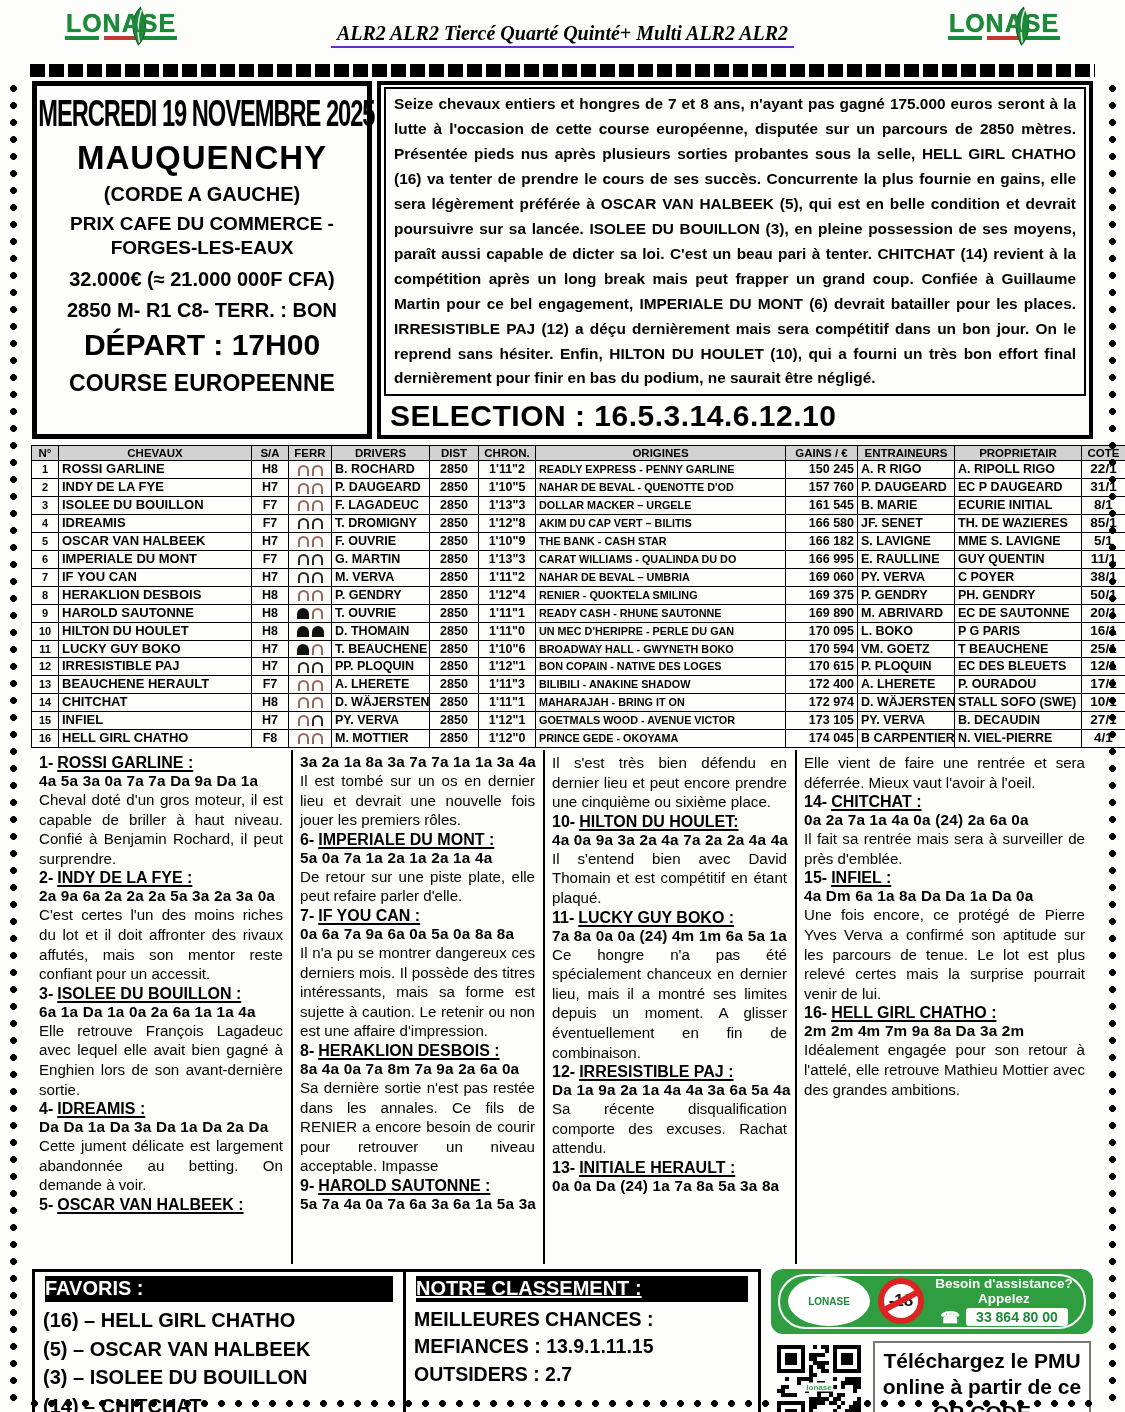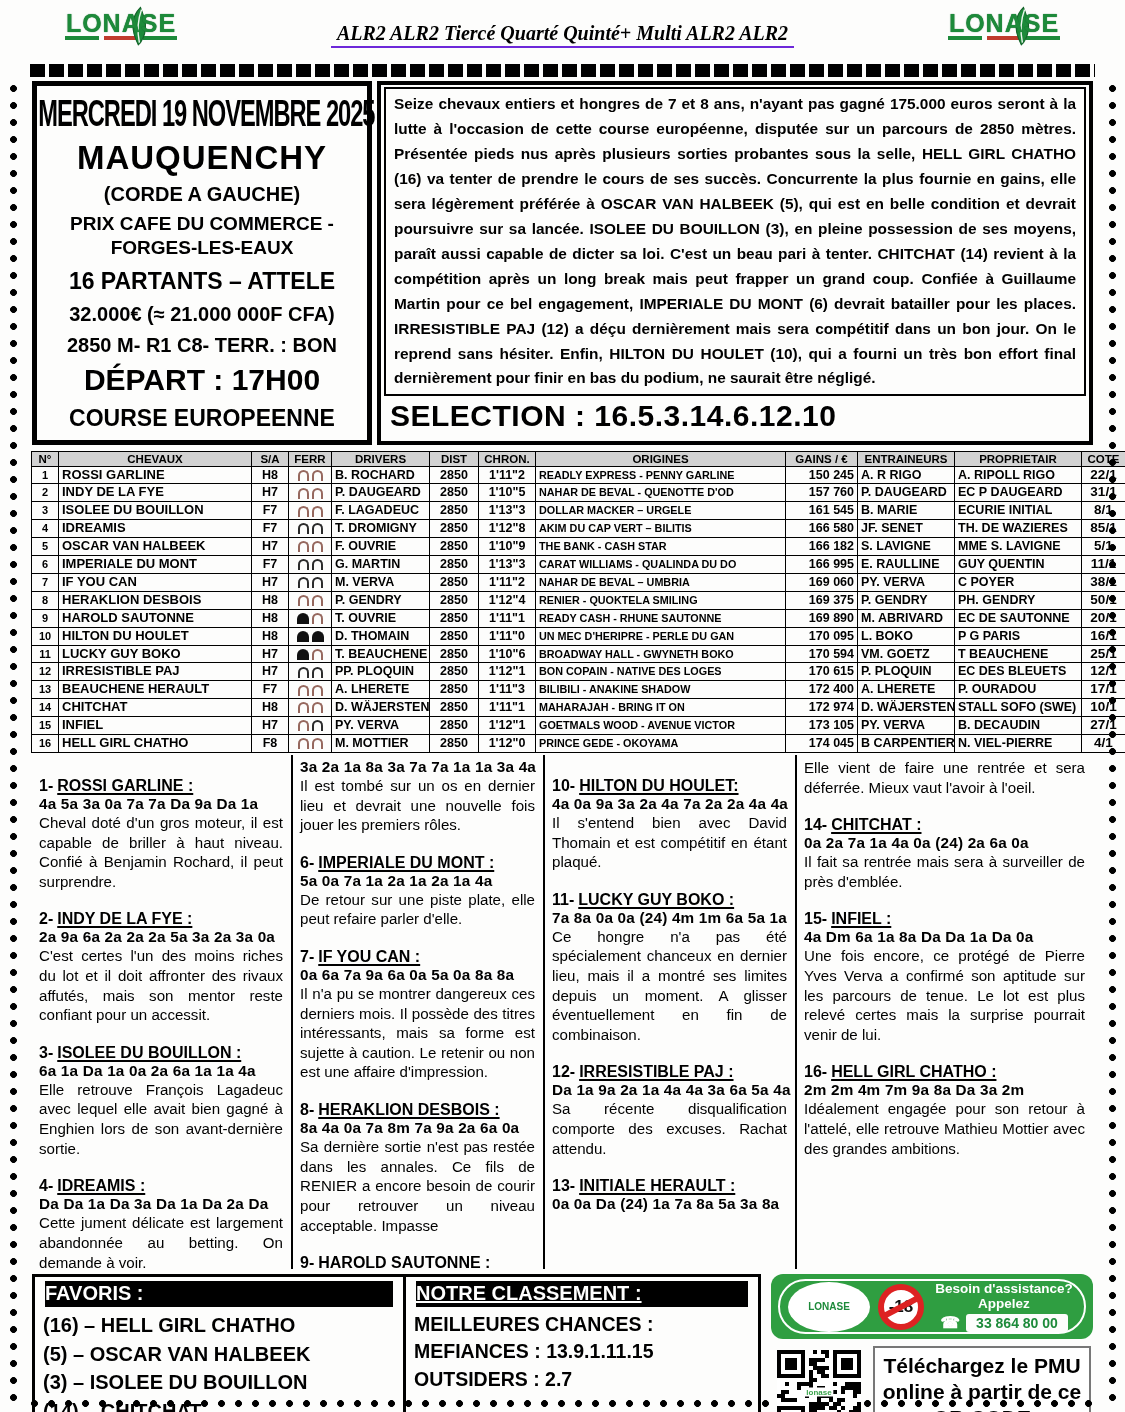--- a/index.html
+++ b/index.html
@@ -54,21 +54,21 @@
   td.orig{font-size:10.8px;}
   td.cote{font-size:13.5px;text-align:center;}
   .shoe{display:inline-block;width:7px;height:9px;border:2.5px solid #000;border-bottom:none;
         border-radius:7px 7px 0 0;margin:0 1.5px;vertical-align:middle;}
   .shoe.m{border-color:#96685e;} .shoe.o{border-color:#2b2b2b;}
   .shoe.b{border-color:#111;background:#111;width:8px;}
   
   .comments{display:grid;grid-template-columns:259px 252px 252px 1fr;margin:2px 32px 0;height:514px;overflow:hidden;}
   .ccol{padding:3px 8px 0 7px;overflow:hidden;}
   .ccol + .ccol{border-left:2px solid #000;}
-  .c-head{font-size:16px;font-weight:bold;margin-top:19px;white-space:nowrap;}
+  .c-head{font-size:16px;font-weight:bold;margin-top:1px;white-space:nowrap;}
   .c-head .u{text-decoration:underline;text-decoration-thickness:2px;text-underline-offset:2px;}
   .c-head .num{margin-right:4px;}
   .c-music{font-weight:bold;font-size:15.3px;letter-spacing:.2px;white-space:nowrap;}
   .c-text{font-size:15.1px;line-height:1.3;text-align:justify;}
   
   .bottom{display:flex;margin:5px 32px 0;height:160px;}
   .fav-box{width:352px;border:3px solid #000;padding:2px 8px 0;flex:none;}
   .class-box{width:336px;border:3px solid #000;border-left:none;padding:2px 8px 0;flex:none;}
   .black-title{background:#000;color:#fff;text-align:left;font-weight:bold;font-size:20px;
                padding:1px 0 2px;margin:2px 2px 4px;}
@@ -135,21 +135,20 @@
     </div>
   </div>
   <div class="dash-bar"></div>
 
   <div class="top">
     <div class="race-box">
       <div class="race-date">MERCREDI 19 NOVEMBRE 2025</div>
       <div class="race-hippo">MAUQUENCHY</div>
       <div class="race-corde">(CORDE A GAUCHE)</div>
       <div class="race-prix">PRIX CAFE DU COMMERCE - FORGES-LES-EAUX</div>
-      <div class="race-part">16 PARTANTS – ATTELE</div>
       <div class="race-alloc">32.000€ (≈ 21.000 000F CFA)</div>
       <div class="race-dist">2850 M- R1 C8- TERR. : BON</div>
       <div class="race-depart">DÉPART : 17H00</div>
       <div class="race-type">COURSE EUROPEENNE</div>
     </div>
     <div class="pres-box">
       <div class="pres-text">Seize chevaux entiers et hongres de 7 et 8 ans, n'ayant pas gagné 175.000 euros seront à la lutte à l'occasion de cette course européenne, disputée sur un parcours de 2850 mètres. Présentée pieds nus après plusieurs sorties probantes sous la selle, HELL GIRL CHATHO (16) va tenter de prendre le cours de ses succès. Concurrente la plus fournie en gains, elle sera légèrement préférée à OSCAR VAN HALBEEK (5), qui est en belle condition et devrait poursuivre sur sa lancée.  ISOLEE DU BOUILLON (3), en pleine possession de ses moyens, paraît aussi capable de dicter sa loi. C'est un beau pari à tenter. CHITCHAT (14) revient à la compétition après un long break mais peut frapper un grand coup. Confiée à Guillaume Martin pour ce bel engagement, IMPERIALE DU MONT (6) devrait batailler pour les places. IRRESISTIBLE PAJ (12) a déçu dernièrement mais sera compétitif dans un bon jour. On le reprend sans hésiter. Enfin, HILTON DU HOULET (10), qui a fourni un très bon effort final dernièrement pour finir en bas du podium, ne saurait être négligé.</div>
       <div class="selection">SELECTION : 16.5.3.14.6.12.10</div>
     </div>
   </div>
@@ -438,20 +437,21 @@
         <div class="c-head"><span class="num">7-</span><span class="u">IF YOU CAN :</span></div>
         <div class="c-music">0a 6a 7a 9a 6a 0a 5a 0a 8a 8a</div>
         <div class="c-text">Il n'a pu se montrer dangereux ces derniers mois. Il possède des titres intéressants, mais sa forme est sujette à caution. Le retenir ou non est une affaire d'impression.</div>
         <div class="c-head"><span class="num">8-</span><span class="u">HERAKLION DESBOIS :</span></div>
         <div class="c-music">8a 4a 0a 7a 8m 7a 9a 2a 6a 0a</div>
         <div class="c-text">Sa dernière sortie n'est pas restée dans les annales. Ce fils de RENIER a encore besoin de courir pour retrouver un niveau acceptable. Impasse</div>
         <div class="c-head"><span class="num">9-</span><span class="u">HAROLD SAUTONNE :</span></div>
         <div class="c-music">5a 7a 4a 0a 7a 6a 3a 6a 1a 5a 3a</div>
       </div>
       <div class="ccol">
+        <div class="c-text">Il s'est très bien défendu en dernier lieu et peut encore prendre une cinquième ou sixième place.</div>
         <div class="c-head"><span class="num">10-</span><span class="u">HILTON DU HOULET:</span></div>
         <div class="c-music">4a 0a 9a 3a 2a 4a 7a 2a 2a 4a 4a</div>
         <div class="c-text">Il s'entend bien avec David Thomain et est compétitif en étant plaqué.</div>
         <div class="c-head"><span class="num">11-</span><span class="u">LUCKY GUY BOKO :</span></div>
         <div class="c-music">7a 8a 0a 0a (24) 4m 1m 6a 5a 1a</div>
         <div class="c-text">Ce hongre n'a pas été spécialement chanceux en dernier lieu, mais il a montré ses limites depuis un moment. A glisser éventuellement en fin de combinaison.</div>
         <div class="c-head"><span class="num">12-</span><span class="u">IRRESISTIBLE PAJ :</span></div>
         <div class="c-music">Da 1a 9a 2a 1a 4a 4a 3a 6a 5a 4a</div>
         <div class="c-text">Sa récente disqualification comporte des excuses. Rachat attendu.</div>
         <div class="c-head"><span class="num">13-</span><span class="u">INITIALE HERAULT :</span></div>

